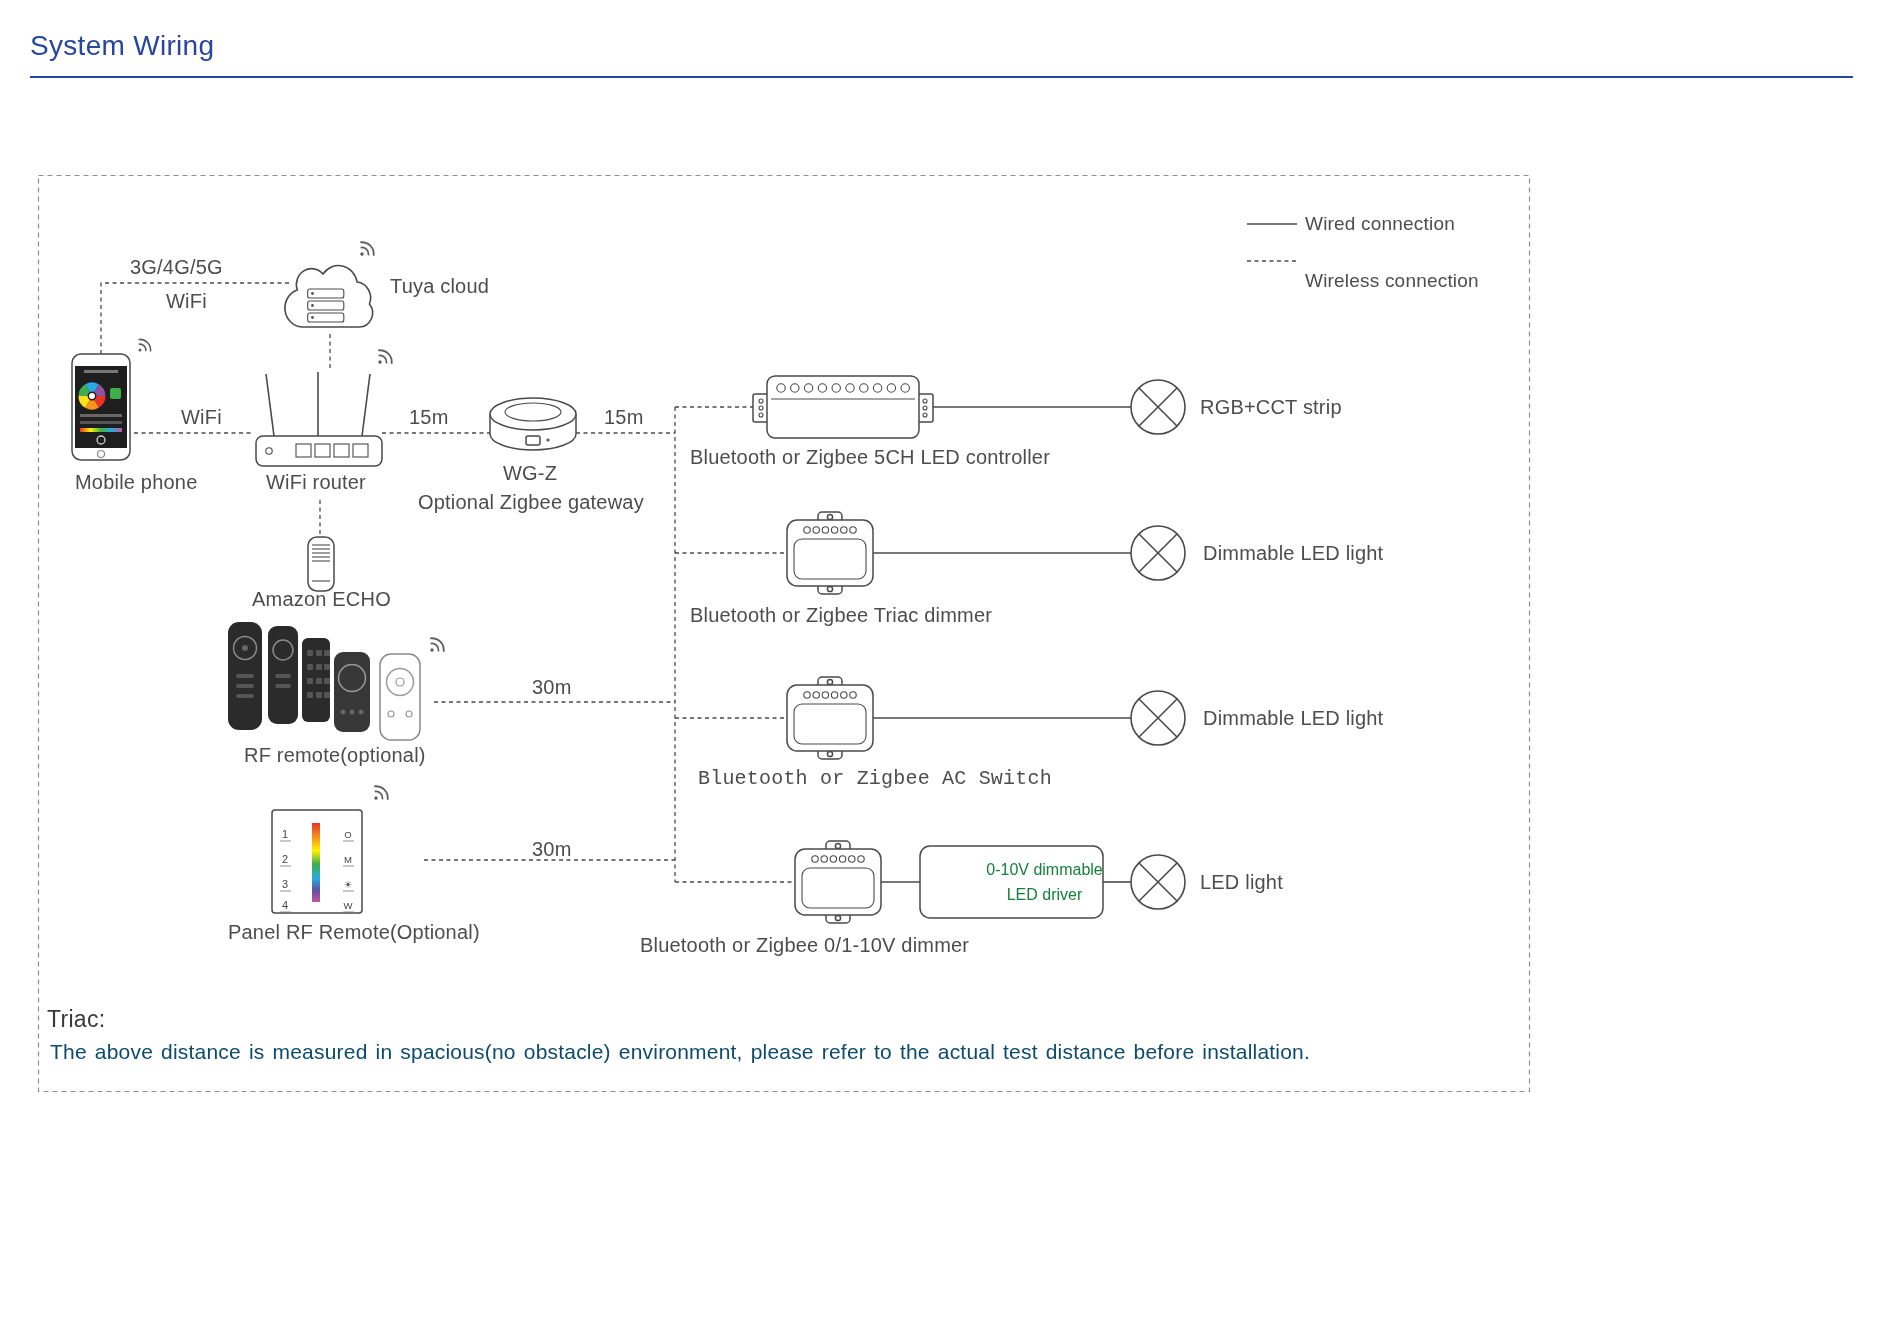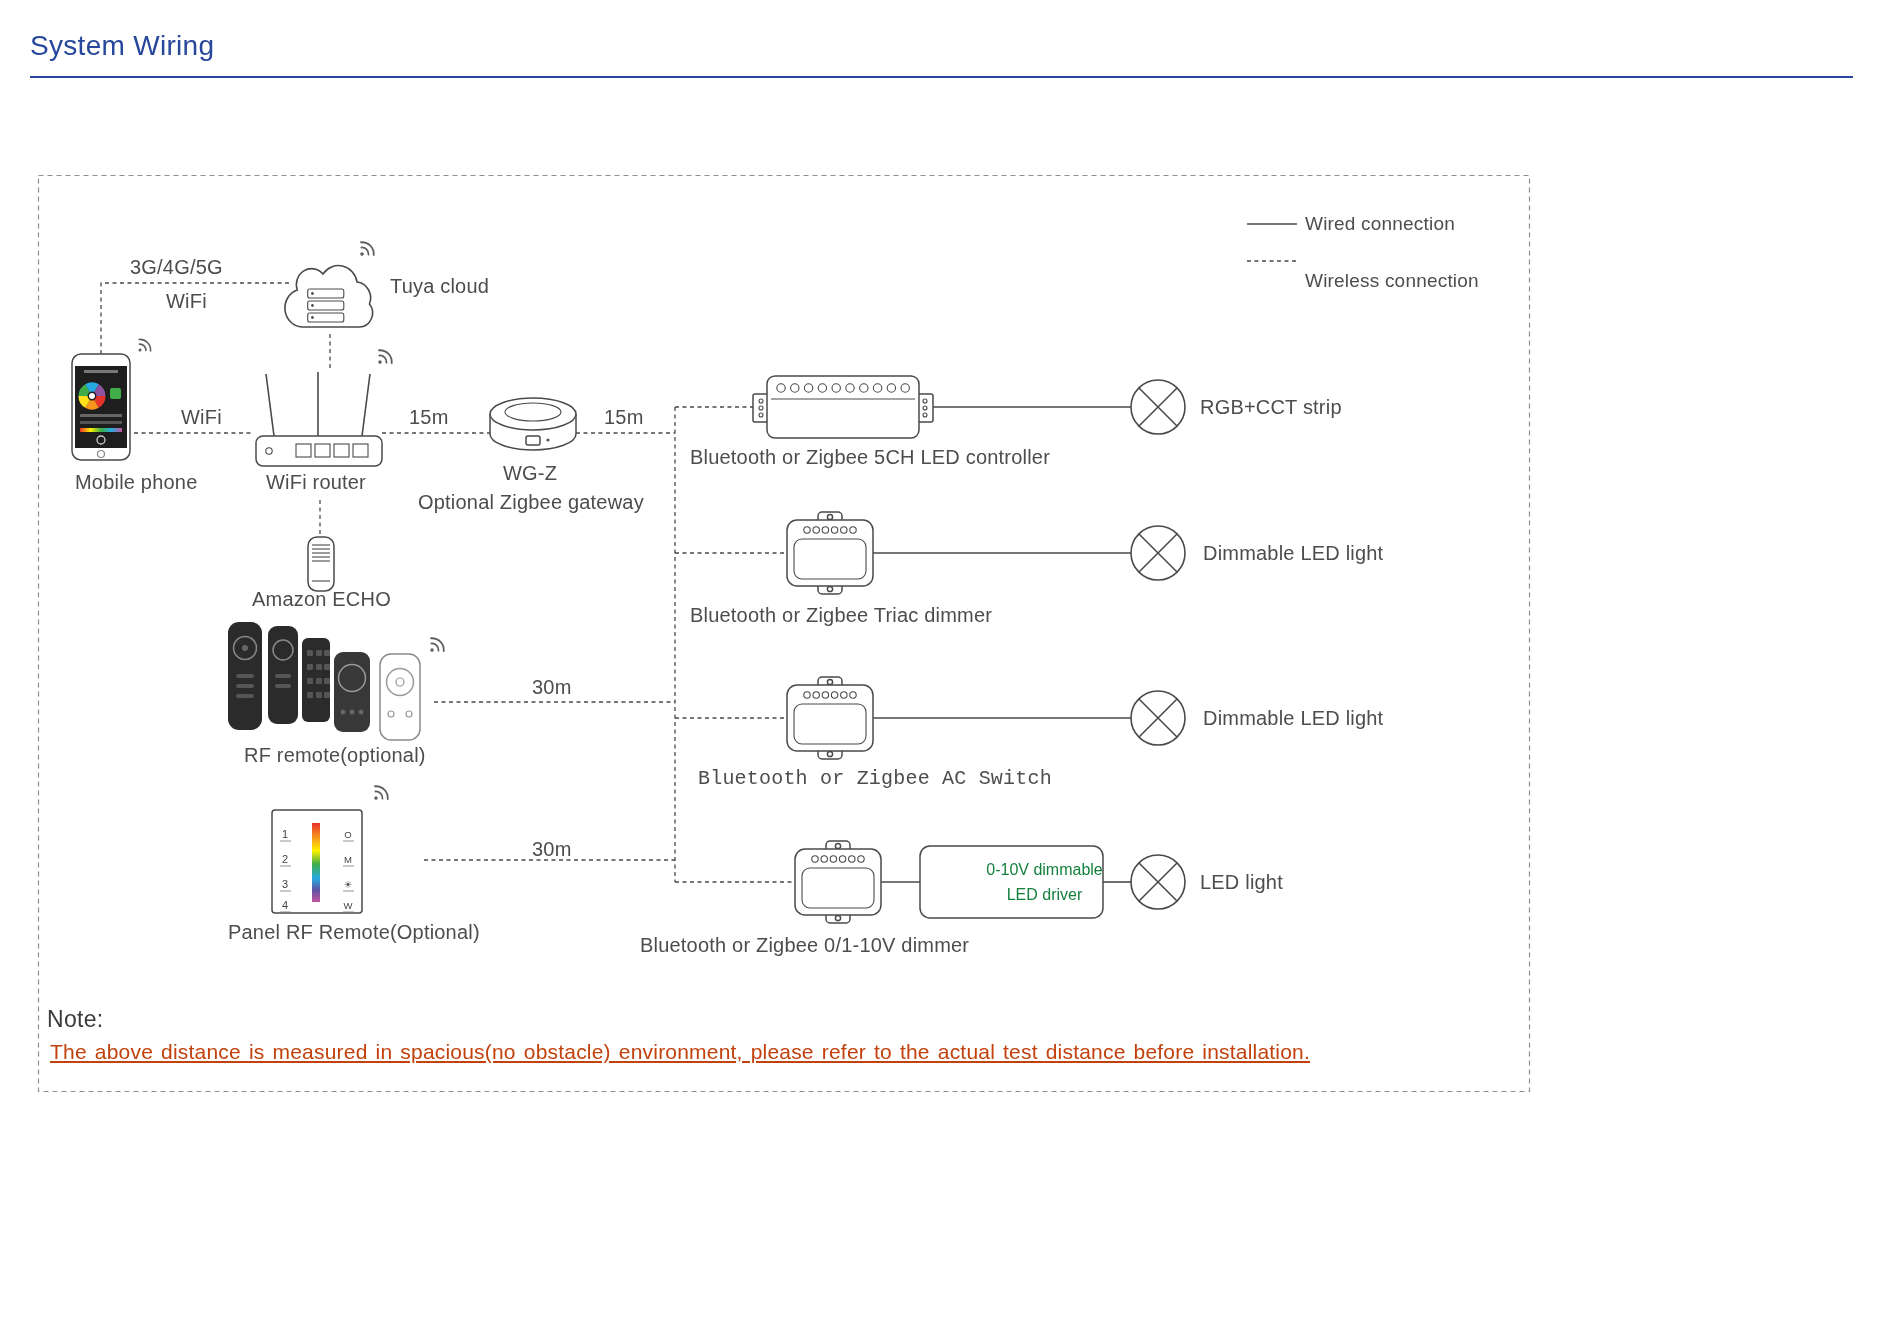--- a/index.html
+++ b/index.html
@@ -7,22 +7,22 @@
         font-family:"Liberation Sans",sans-serif;color:#4d4d4d;overflow:hidden;}
   .page-title{position:absolute;left:30px;top:30px;font-size:28px;font-weight:500;
         color:#26479b;letter-spacing:.3px;}
   .title-rule{position:absolute;left:30px;top:76px;width:1823px;height:2px;background:#26479b;}
   .lbl{position:absolute;font-size:20px;line-height:22px;white-space:nowrap;
         color:#4d4d4d;letter-spacing:.2px;}
   .lbl.small{font-size:19px;}
   .driver-text{position:absolute;left:920px;top:857px;width:183px;text-align:center;
         font-size:16px;line-height:25px;color:#15803d;margin-left:33px;}
   .note-head{position:absolute;left:47px;top:1006px;font-size:23px;color:#3a3a3a;letter-spacing:.3px;}
-  .note-body{position:absolute;left:50px;top:1040px;font-size:21px;color:#c2410c;
-        letter-spacing:.2px;word-spacing:2px;white-space:nowrap;text-decoration:underline;}
+  .note-body{position:absolute;left:50px;top:1040px;font-size:21px;color:#0c4a6e;
+        letter-spacing:.2px;word-spacing:2px;white-space:nowrap;}
   svg.diagram{position:absolute;left:0;top:0;}
   svg text{font-family:"Liberation Sans",sans-serif;fill:#444;}
   .wire{stroke:#4a4a4a;stroke-width:1.6;fill:none;}
   .dash{stroke:#4a4a4a;stroke-width:1.3;fill:none;stroke-dasharray:4 3.5;}
   .dev{fill:#fff;stroke:#4a4a4a;stroke-width:1.5;}
   .thin{stroke:#4a4a4a;stroke-width:1.1;fill:none;}
 </style>
 </head>
 <body>
 
@@ -285,16 +285,16 @@
   <div class="lbl" style="left:1200px;top:396px;">RGB+CCT strip</div>
   <div class="lbl" style="left:1203px;top:542px;">Dimmable LED light</div>
   <div class="lbl" style="left:1203px;top:707px;">Dimmable LED light</div>
   <div class="lbl" style="left:1200px;top:871px;">LED light</div>
 
   <div class="driver-text">
     <div>0-10V dimmable</div>
     <div>LED driver</div>
   </div>
 
-  <div class="note-head">Note:</div>
+  <div class="note-head">Triac:</div>
   <div class="note-body">The above distance is measured in spacious(no obstacle) environment, please refer to the actual test distance before installation.</div>
 
 </div>
 
 </body></html>

